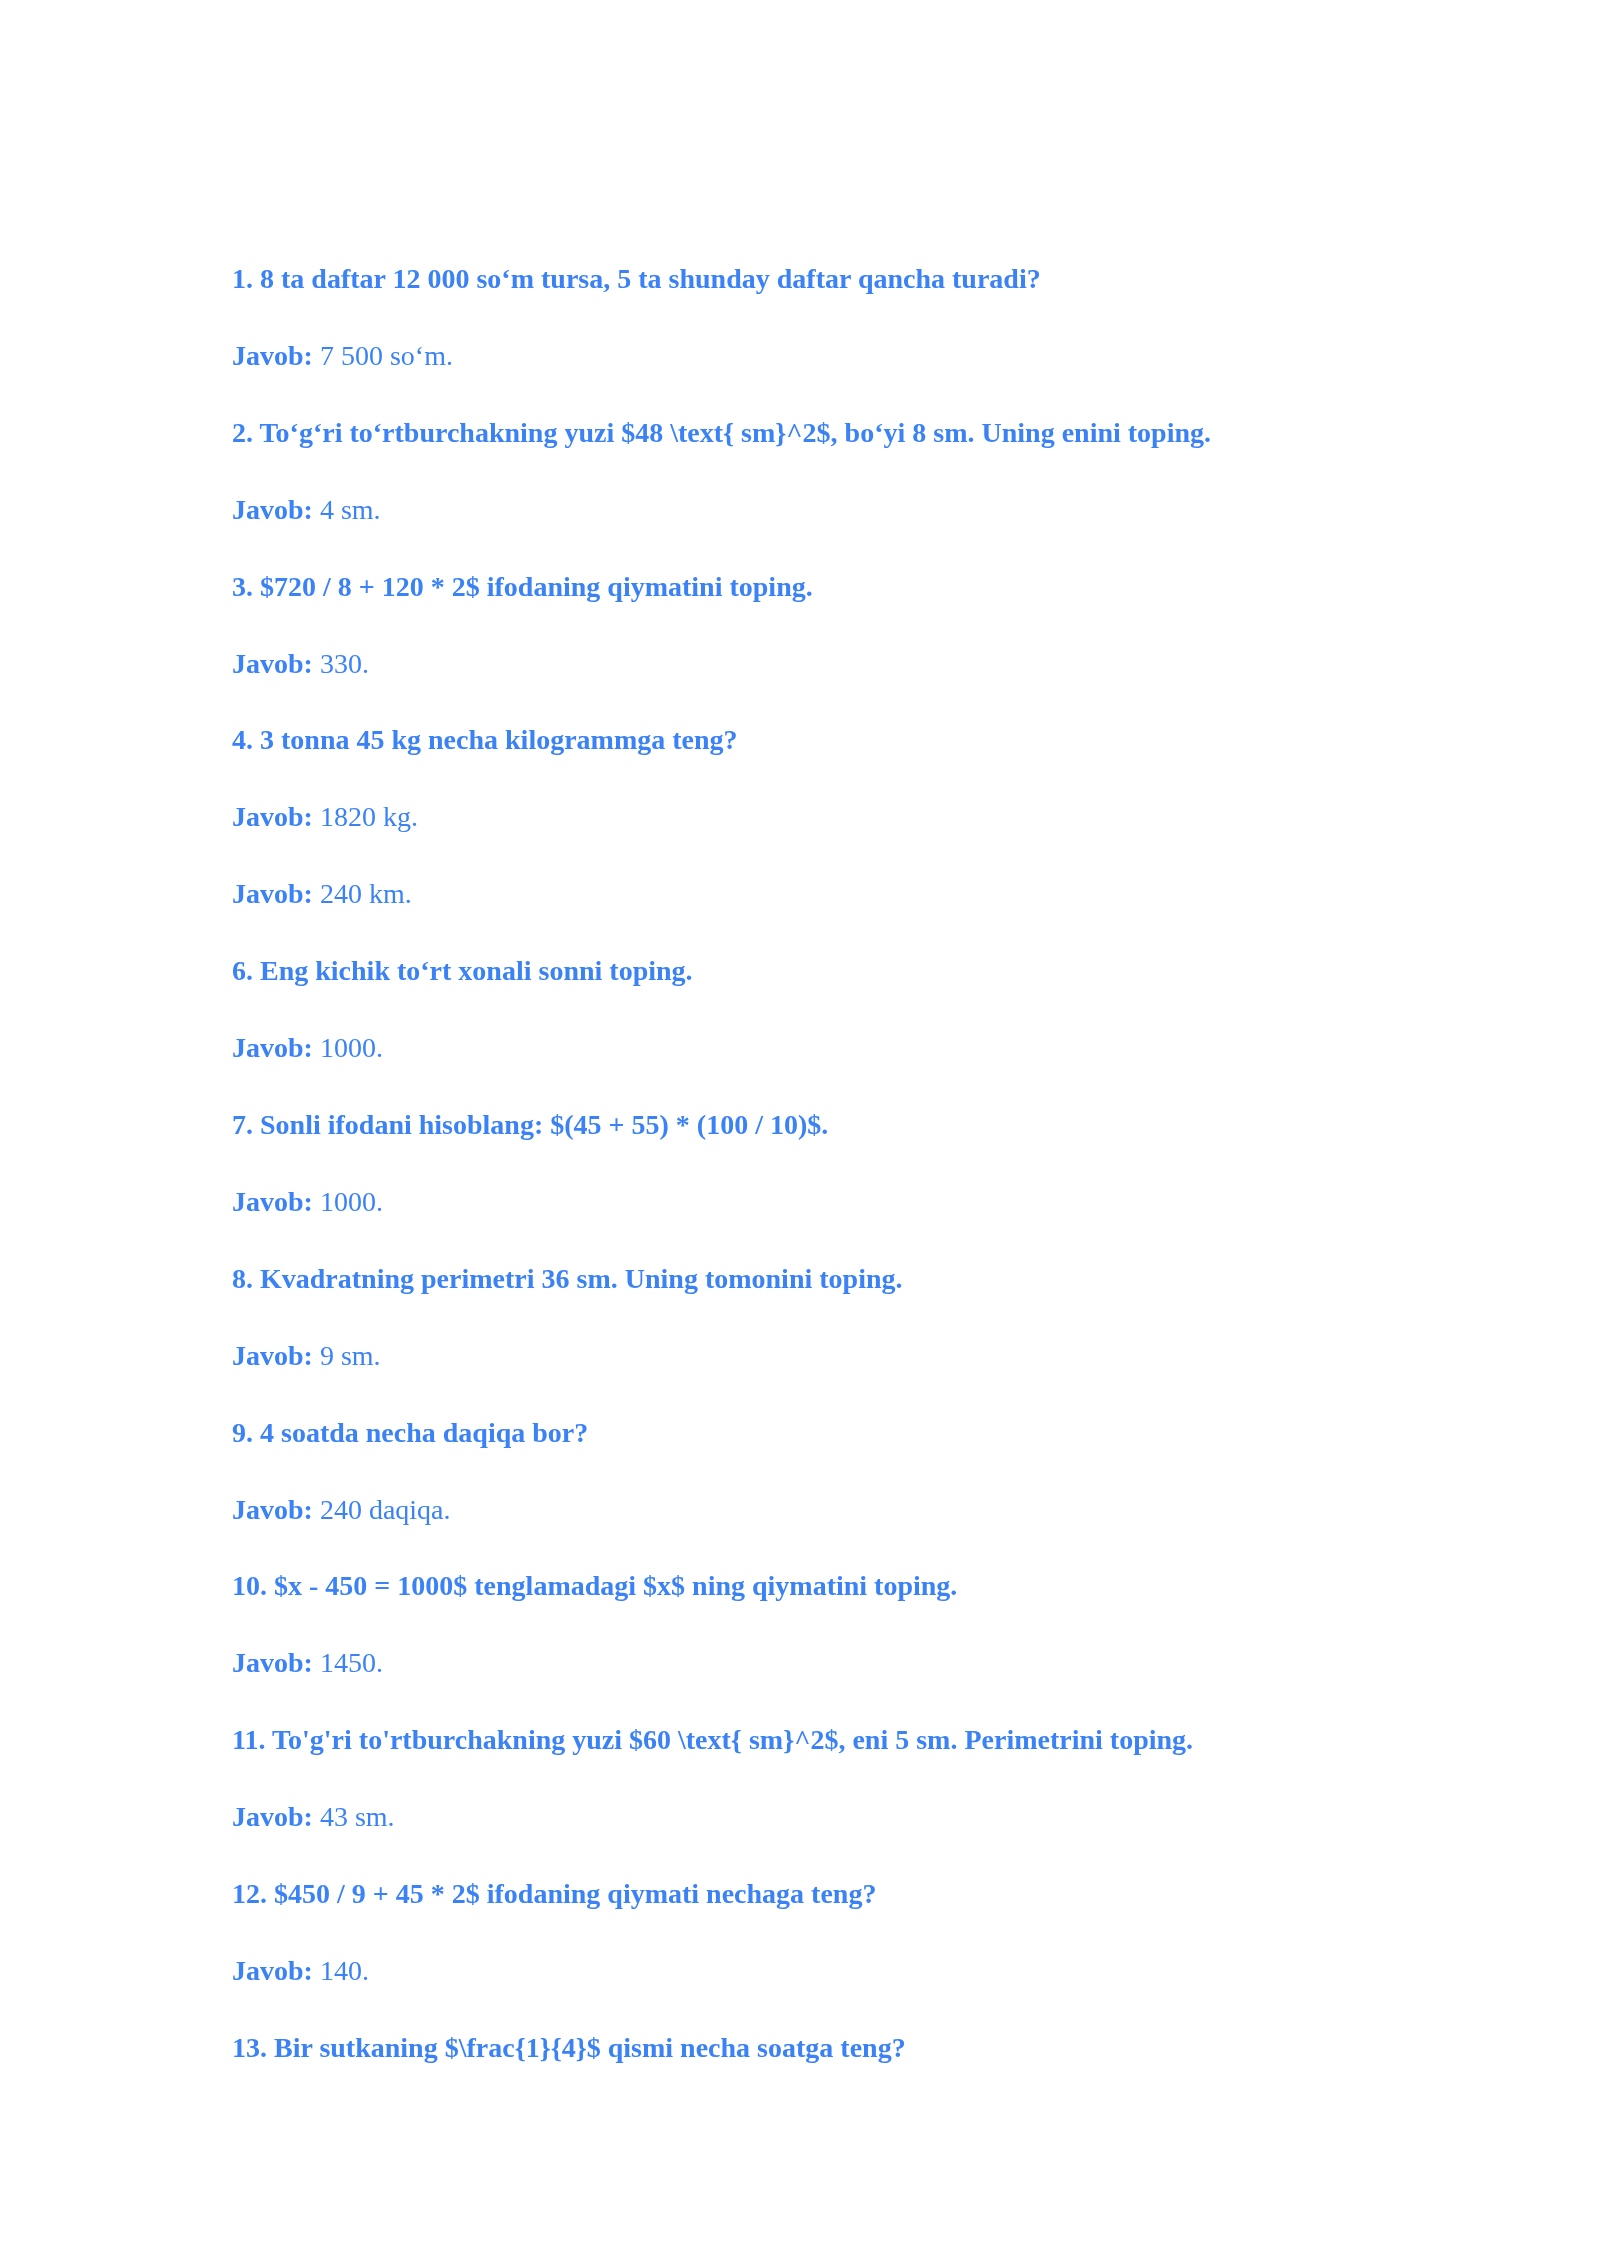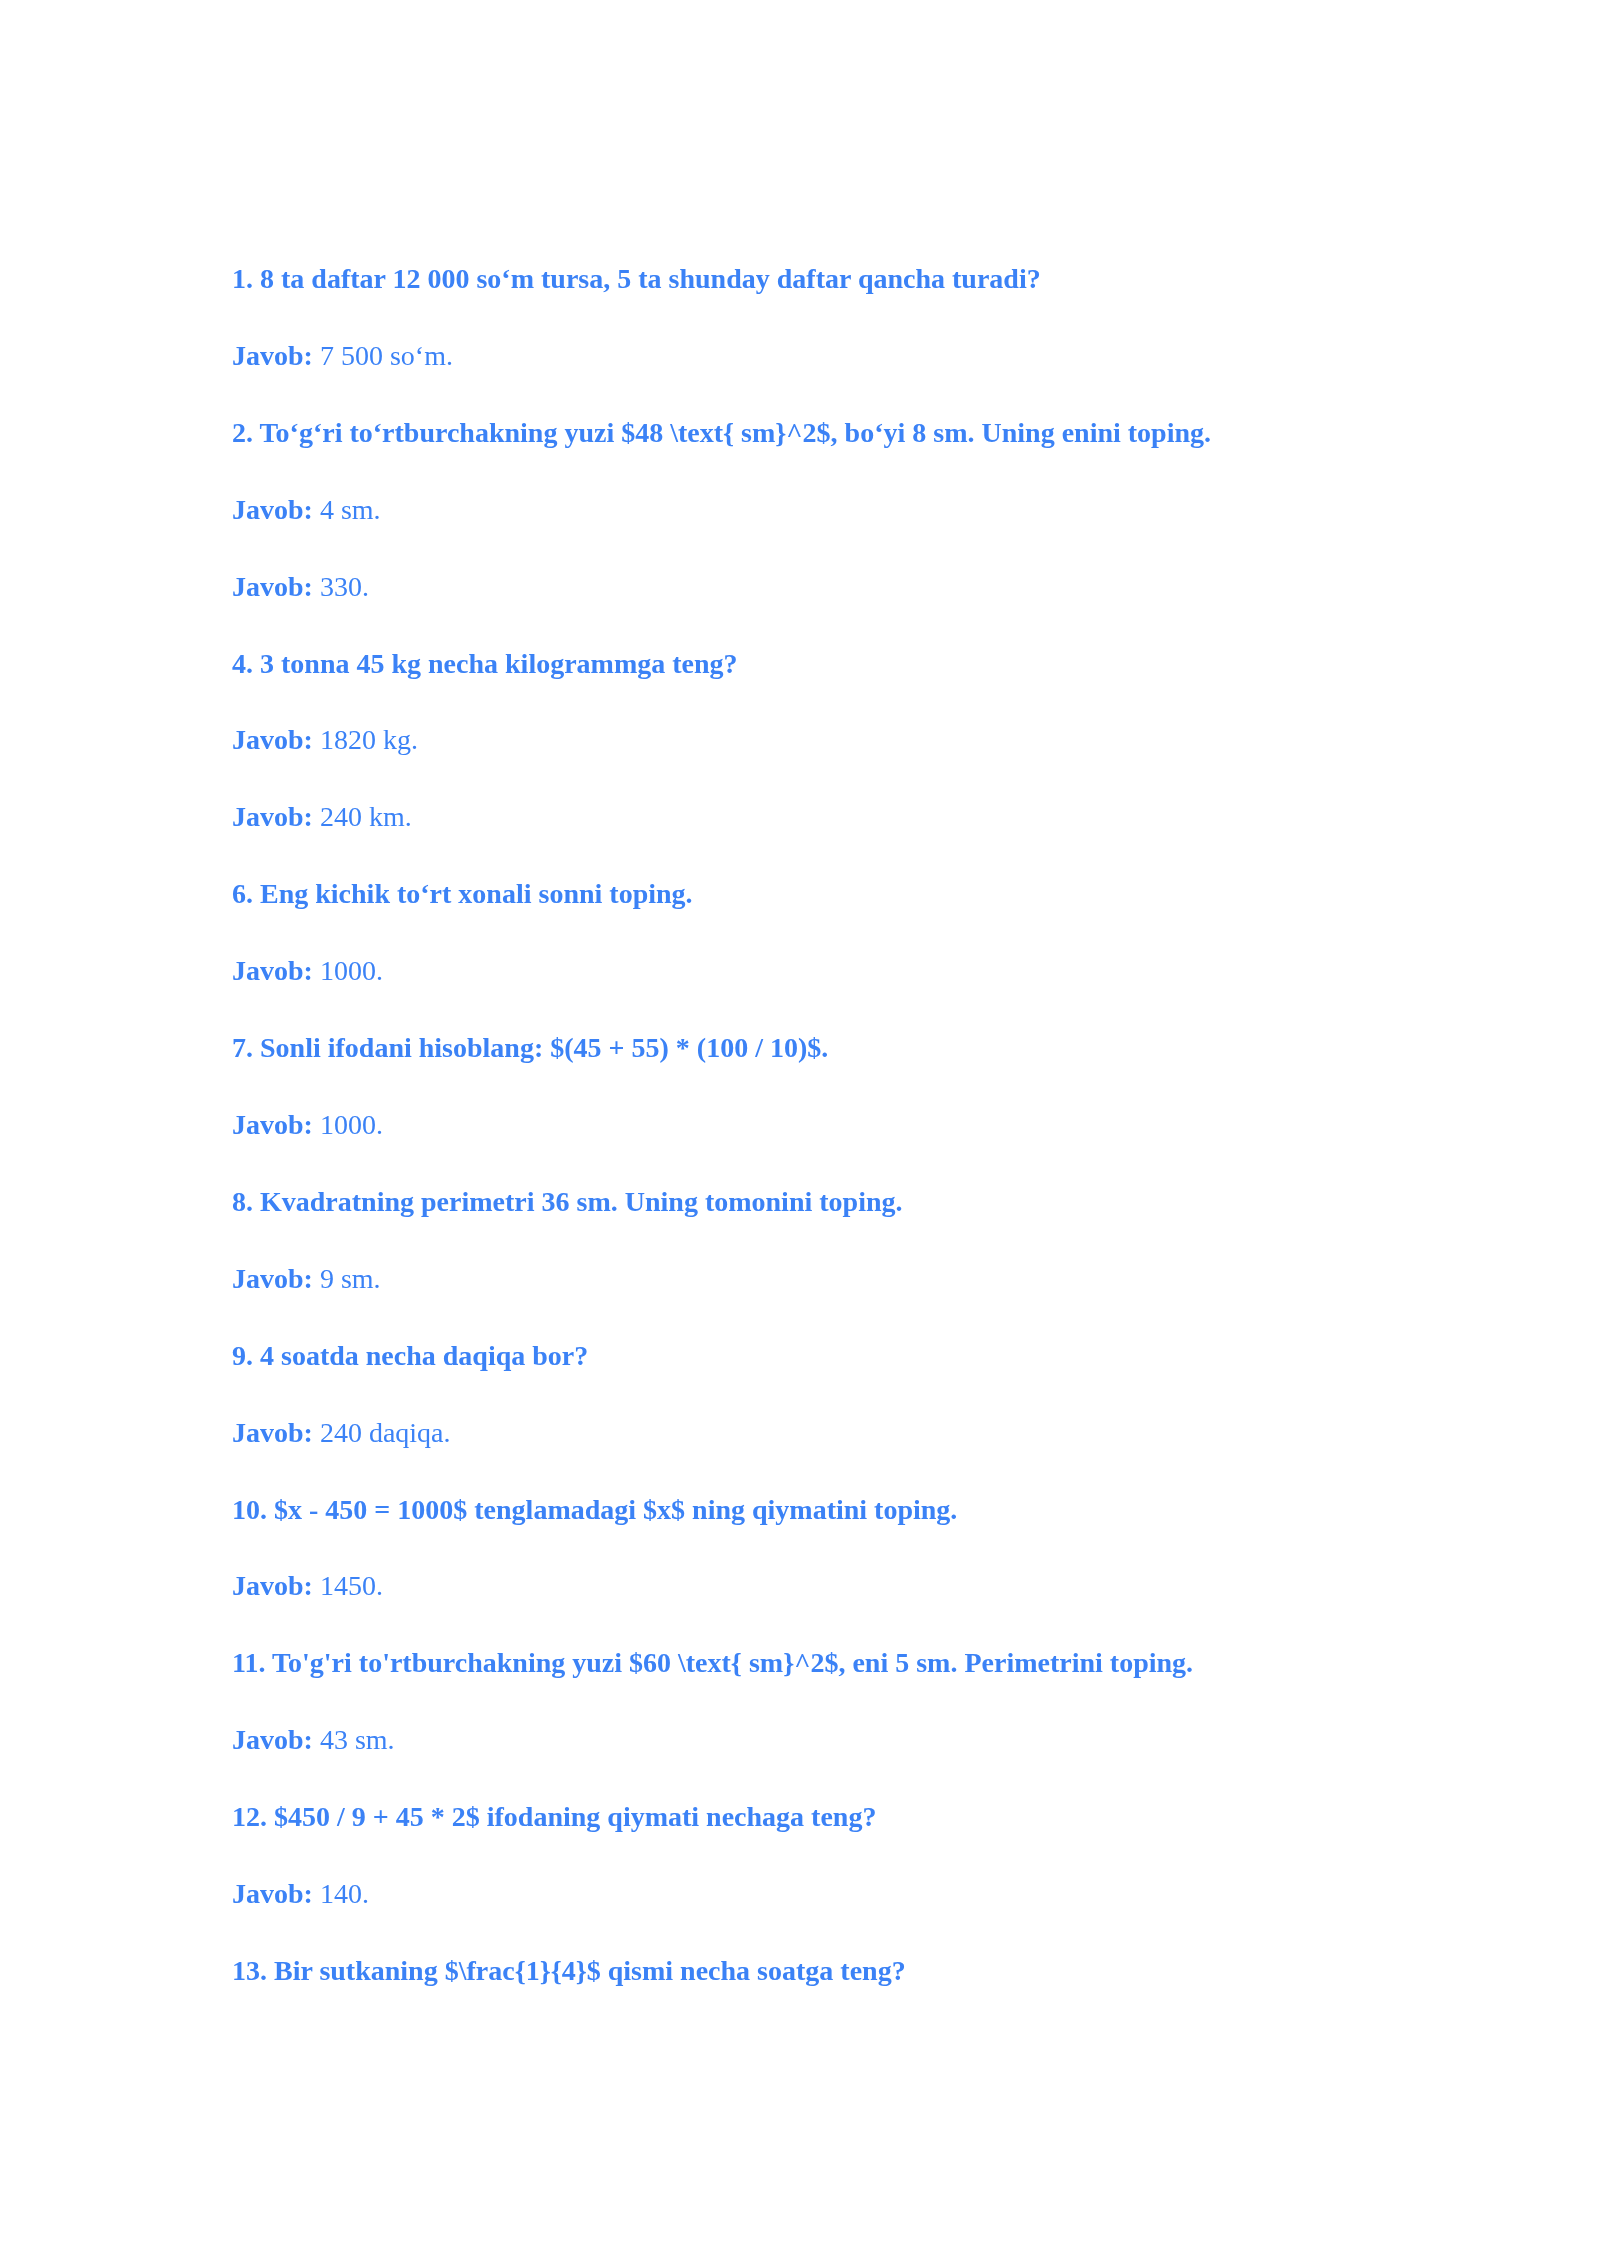--- a/index.html
+++ b/index.html
@@ -40,20 +40,21 @@
 </head>
 <body>
 
 <div class="doc">
   <p class="line q">1. 8 ta daftar 12 000 so‘m tursa, 5 ta shunday daftar qancha turadi?</p>
   <p class="line a"><span class="lbl">Javob:</span> <span>7 500 so‘m.</span></p>
 
   <p class="line q">2. To‘g‘ri to‘rtburchakning yuzi $48 \text{ sm}^2$, bo‘yi 8 sm. Uning enini toping.</p>
   <p class="line a"><span class="lbl">Javob:</span> <span>4 sm.</span></p>
 
+  <p class="line q">3. $720 / 8 + 120 * 2$ ifodaning qiymatini toping.</p>
   <p class="line a"><span class="lbl">Javob:</span> <span>330.</span></p>
 
   <p class="line q">4. 3 tonna 45 kg necha kilogrammga teng?</p>
   <p class="line a"><span class="lbl">Javob:</span> <span>1820 kg.</span></p>
 
   <p class="line a"><span class="lbl">Javob:</span> <span>240 km.</span></p>
 
   <p class="line q">6. Eng kichik to‘rt xonali sonni toping.</p>
   <p class="line a"><span class="lbl">Javob:</span> <span>1000.</span></p>
 

